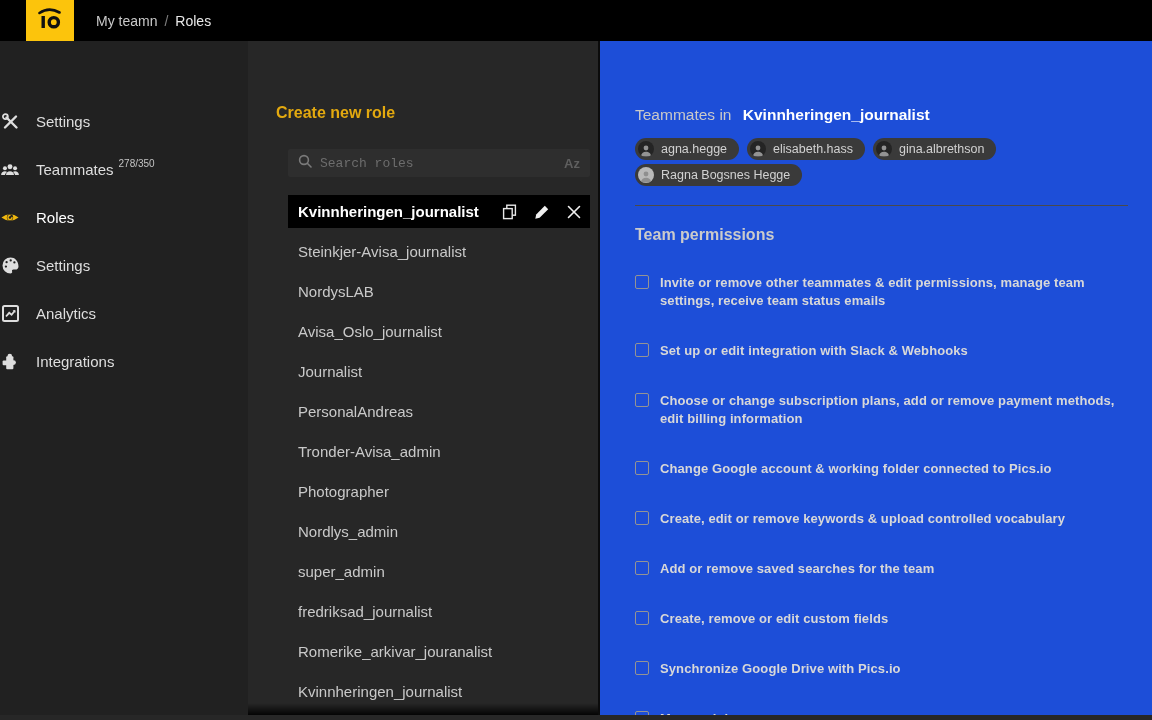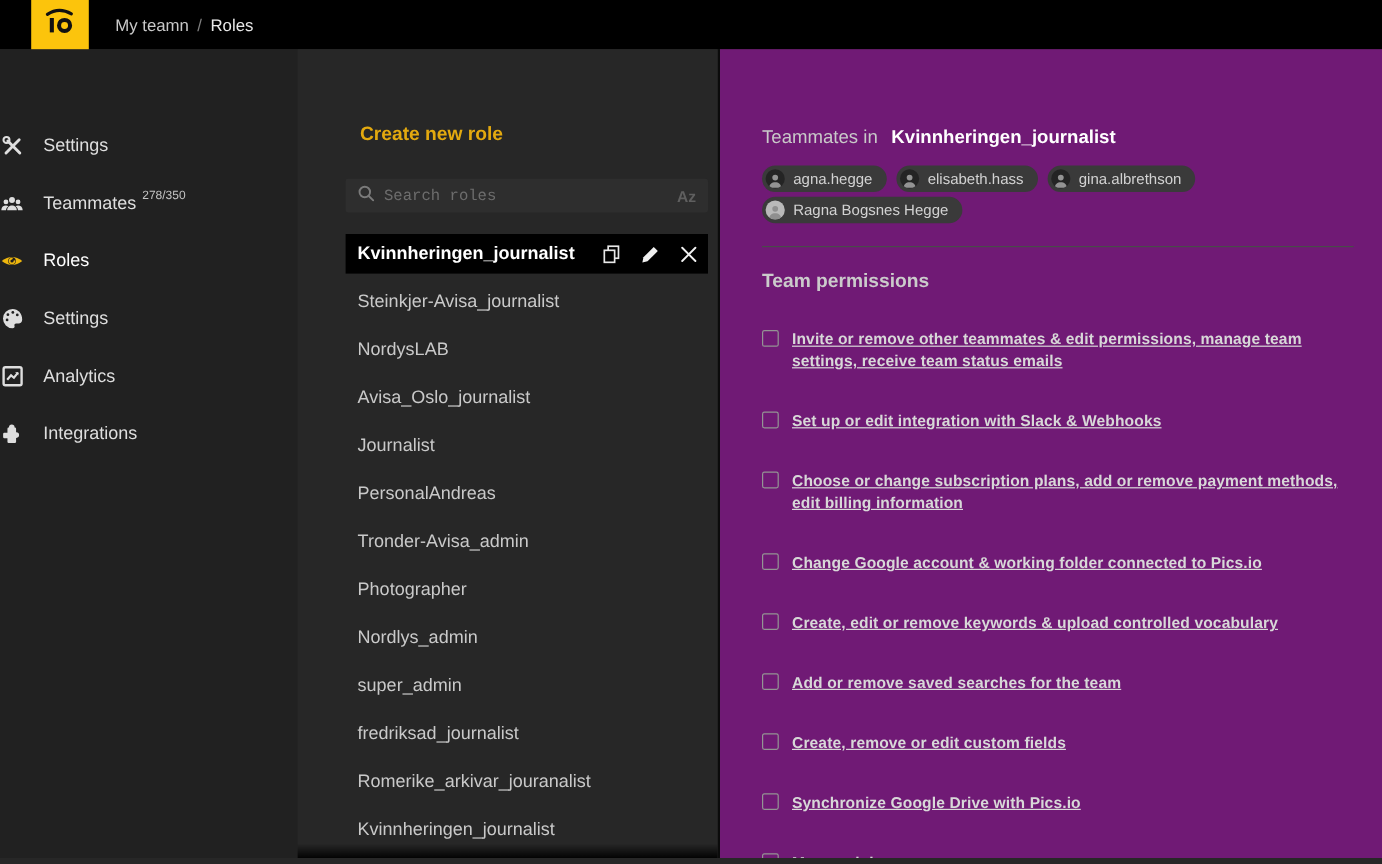--- a/index.html
+++ b/index.html
@@ -19,49 +19,49 @@
   
   .main { display: flex; height: 674px; }
   
   .sidebar { width: 248px; background: #212121; padding-top: 56px; flex-shrink: 0; }
   .side-item { height: 48px; display: flex; align-items: center; cursor: pointer; color: #dedede; font-size: 15px; }
   .side-item .icon { width: 20px; height: 20px; margin-right: 16px; display: flex; align-items: center; justify-content: center; flex-shrink: 0; }
   .side-item .badge { font-size: 10px; color: #c3c3c3; margin-left: 5px; position: relative; top: -6px; }
   .side-item.active { color: #ffffff; }
   
   .roles-panel { width: 350px; background: #272727; padding-top: 62px; position: relative; flex-shrink: 0; }
-  .create-link { display: block; margin-left: 52px; color: #e3a90f; font-size: 16px; font-weight: 700; line-height: 20px; cursor: pointer; text-decoration: none; }
+  .create-link { display: block; margin-left: 28px; color: #e3a90f; font-size: 16px; font-weight: 700; line-height: 20px; cursor: pointer; text-decoration: none; }
   .search-box { margin: 26px 8px 0 40px; height: 28px; background: #2e2e2e; border-radius: 2px; display: flex; align-items: center; padding: 0 10px; }
   .search-box input { flex: 1; background: transparent; border: none; outline: none; color: #cccccc; font-size: 13px; margin-left: 8px; font-family: Liberation Mono, monospace; min-width: 0; }
   .search-box input::placeholder { color: #6d6d6d; }
   .az { color: #5f5f5f; font-size: 13px; font-weight: 700; flex-shrink: 0; }
   .role-selected { margin: 18px 8px 0 40px; height: 33px; background: #000; display: flex; align-items: center; padding: 0 6px 0 10px; color: #fff; font-size: 15px; font-weight: 600; }
   .role-selected .name { flex: 1; white-space: nowrap; overflow: hidden; }
   .row-actions { display: flex; gap: 15px; align-items: center; margin-right: 2px; }
   .row-actions .act { width: 17px; height: 17px; display: flex; align-items: center; justify-content: center; cursor: pointer; }
   .role-list { margin-top: 3px; }
   .role-item { height: 40px; display: flex; align-items: center; padding-left: 50px; color: #c9c9c9; font-size: 15px; cursor: pointer; white-space: nowrap; }
   .roles-panel::after { content: ""; position: absolute; left: 0; right: 0; bottom: 0; height: 12px;
     background: linear-gradient(to bottom, rgba(0,0,0,0), rgba(0,0,0,0.92)); pointer-events: none; }
   
   .vdivider { width: 2px; background: #0b0b0b; flex-shrink: 0; }
   
-  .detail { flex: 1; background: #701a75; padding: 64px 24px 0 35px; overflow: hidden; }
+  .detail { flex: 1; background: #1d4ed8; padding: 64px 24px 0 35px; overflow: hidden; }
   .tm-title { font-size: 15.5px; color: #c9c9c9; line-height: 20px; font-weight: 400; }
   .tm-title .role-name { color: #ffffff; font-weight: 700; margin-left: 7px; }
   .chips { display: flex; flex-wrap: wrap; gap: 4px 8px; margin-top: 13px; max-width: 400px; align-items: center; }
   .chip { height: 22px; background: #3a3a3a; border-radius: 11px; display: inline-flex; align-items: center; padding: 0 12px 0 3px; font-size: 12.5px; color: #d2d2d2; cursor: pointer; white-space: nowrap; }
   .chip .av { width: 16px; height: 16px; border-radius: 50%; background: #242424; margin-right: 7px; display: flex; align-items: flex-end; justify-content: center; overflow: hidden; flex-shrink: 0; }
   .chip .av.photo { background: #b9b9b9; }
   .h-divider { border: none; border-top: 1px solid #4a4a4a; margin-top: 19px; }
   .perm-title { font-size: 16px; font-weight: 700; color: #cbcbcb; margin-top: 20px; }
   .perm-list { list-style: none; margin-top: 30px; display: flex; flex-direction: column; gap: 32px; }
   .perm-item { display: flex; align-items: flex-start; }
   .cb { width: 14px; height: 14px; border: 1px solid #949494; border-radius: 2px; margin: 1px 11px 0 0; flex-shrink: 0; cursor: pointer; background: transparent; }
-  .perm-label { font-size: 13px; font-weight: 700; color: #d8d8d8; line-height: 18px; white-space: pre-line; max-width: 468px; letter-spacing: 0.1px; text-decoration: underline; }
+  .perm-label { font-size: 13px; font-weight: 700; color: #d8d8d8; line-height: 18px; white-space: pre-line; max-width: 468px; letter-spacing: 0.1px; }
 </style>
 </head>
 <body>
 
 <header class="topbar">
   <div class="logo">
     <span>
       <svg width="30" height="28" viewBox="0 0 30 28">
         <path d="M4.5 8 Q 14 1.5 24.5 7.5" stroke="#111" stroke-width="2.6" fill="none" stroke-linecap="round"></path>
         <rect x="6.5" y="11" width="3.4" height="12" fill="#111"></rect>

